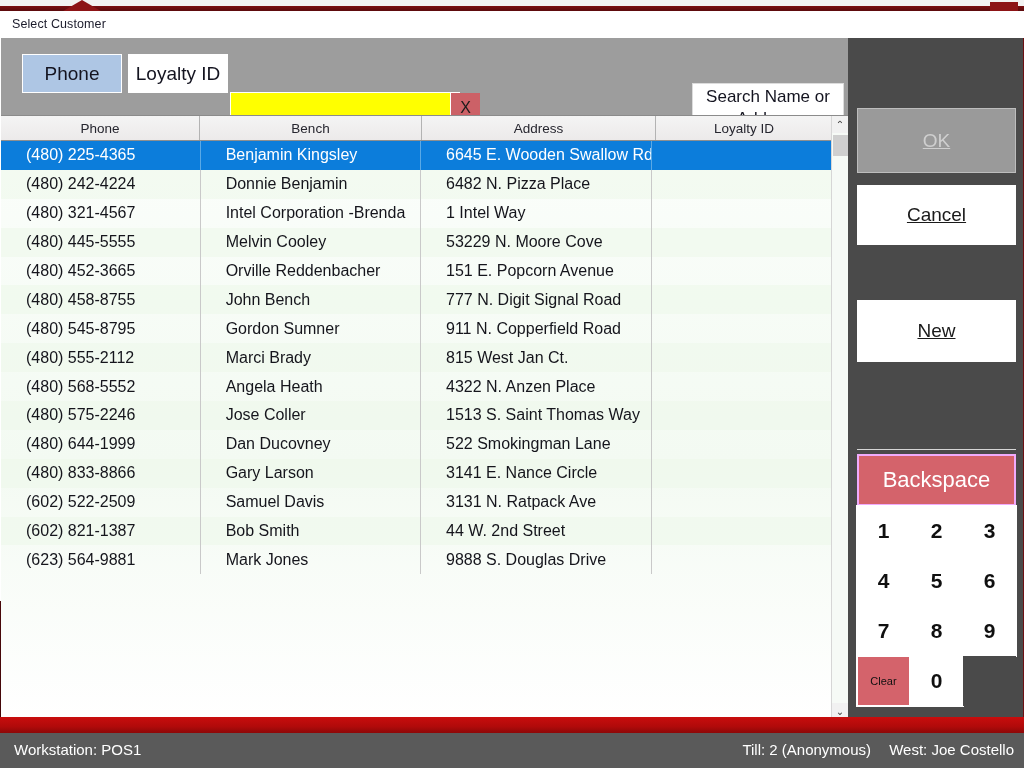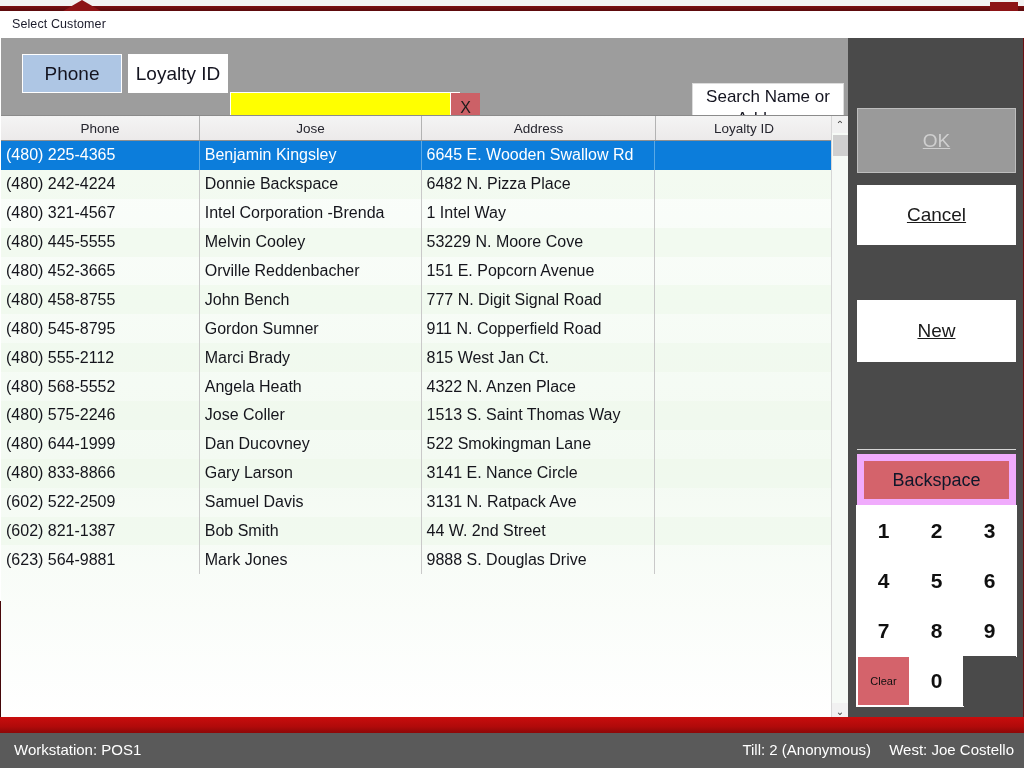--- a/index.html
+++ b/index.html
@@ -193,20 +193,21 @@
   .cell {
     display: flex;
     align-items: center;
     font-size: 16px;
     color: #15151c;
     padding-left: 5px;
     border-right: 1px solid #c9c9c9;
     box-sizing: border-box;
     white-space: nowrap;
     overflow: hidden;
+    margin-left: 20px;
   }
   .row.selected .cell { color: #ffffff; border-right-color: #5aa9e6; }
   .cell.c-loyalty { border-right: 0; }
   .filler-lines {
     position: absolute;
     left: 0; top: 25px;
     width: 830px; height: 579px;
     pointer-events: none;
   }
   .vline {
@@ -287,23 +288,23 @@
   }
   #keypad {
     position: absolute;
     left: 9px; top: 416px;
     width: 159px;
   }
   #btn-backspace {
     width: 159px; height: 52px;
     box-sizing: border-box;
     background: #d4636b;
-    border: 7px solid #f0abfc;
+    border: 2px solid #f0abfc;
     display: flex; align-items: center; justify-content: center;
-    font-size: 18px; color: #0f172a;
+    font-size: 22px; color: #ffffff;
     cursor: pointer; user-select: none;
   }
   .keyrow { display: flex; }
   .key {
     width: 53px; height: 50px;
     box-sizing: border-box;
     background: #ffffff;
     border: 1px solid #ffffff;
     outline: 1px solid #ffffff;
     display: flex; align-items: center; justify-content: center;
@@ -373,41 +374,41 @@
       <div id="clear-x">X</div>
     </div>
 
     <div id="btn-search-name">Search Name or Address</div>
   </div>
 
   <div id="grid">
 
     <div id="grid-header">
       <div class="hcell c-phone">Phone</div>
-      <div class="hcell c-name">Jose</div>
+      <div class="hcell c-name">Bench</div>
       <div class="hcell c-address">Address</div>
       <div class="hcell c-loyalty">Loyalty ID</div>
     </div>
 
     <div class="filler-lines">
       <div class="vline" style="left:198px"></div>
       <div class="vline" style="left:420px"></div>
       <div class="vline" style="left:654px"></div>
     </div>
 
     <div id="grid-body">
         <div class="row selected">
           <div class="cell c-phone">(480) 225-4365</div>
           <div class="cell c-name">Benjamin Kingsley</div>
           <div class="cell c-address">6645 E. Wooden Swallow Rd</div>
           <div class="cell c-loyalty"></div>
         </div>
         <div class="row alt">
           <div class="cell c-phone">(480) 242-4224</div>
-          <div class="cell c-name">Donnie Backspace</div>
+          <div class="cell c-name">Donnie Benjamin</div>
           <div class="cell c-address">6482 N. Pizza Place</div>
           <div class="cell c-loyalty"></div>
         </div>
         <div class="row">
           <div class="cell c-phone">(480) 321-4567</div>
           <div class="cell c-name">Intel Corporation -Brenda</div>
           <div class="cell c-address">1 Intel Way</div>
           <div class="cell c-loyalty"></div>
         </div>
         <div class="row alt">

